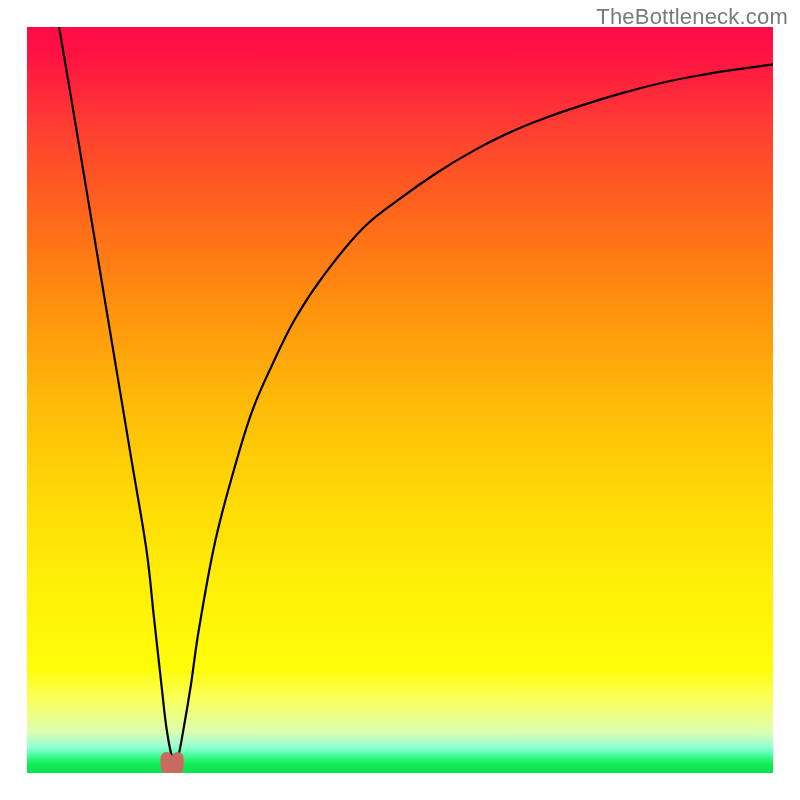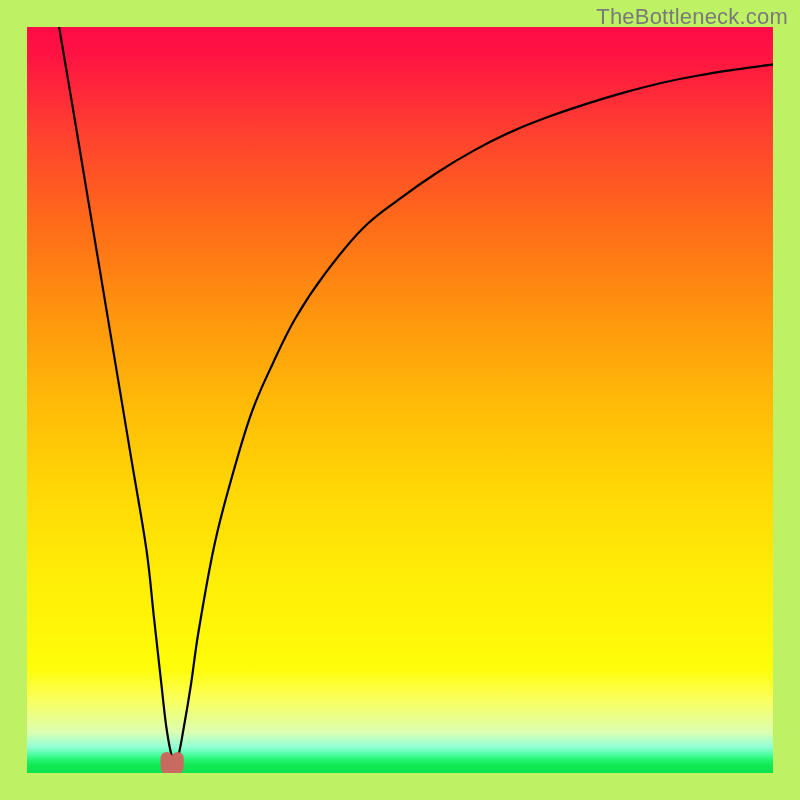--- a/index.html
+++ b/index.html
@@ -10,21 +10,21 @@
     overflow: hidden;
     background: #000;
     font-family: Arial, Helvetica, sans-serif;
   }
   .frame {
     position: absolute;
     left: 0;
     top: 0;
     width: 800px;
     height: 800px;
-    background: #bef264;
+    background: #ffffff;
   }
   .plot {
     position: absolute;
     left: 27px;
     top: 27px;
     width: 746px;
     height: 746px;
     overflow: hidden;
   }
   .gradient {

